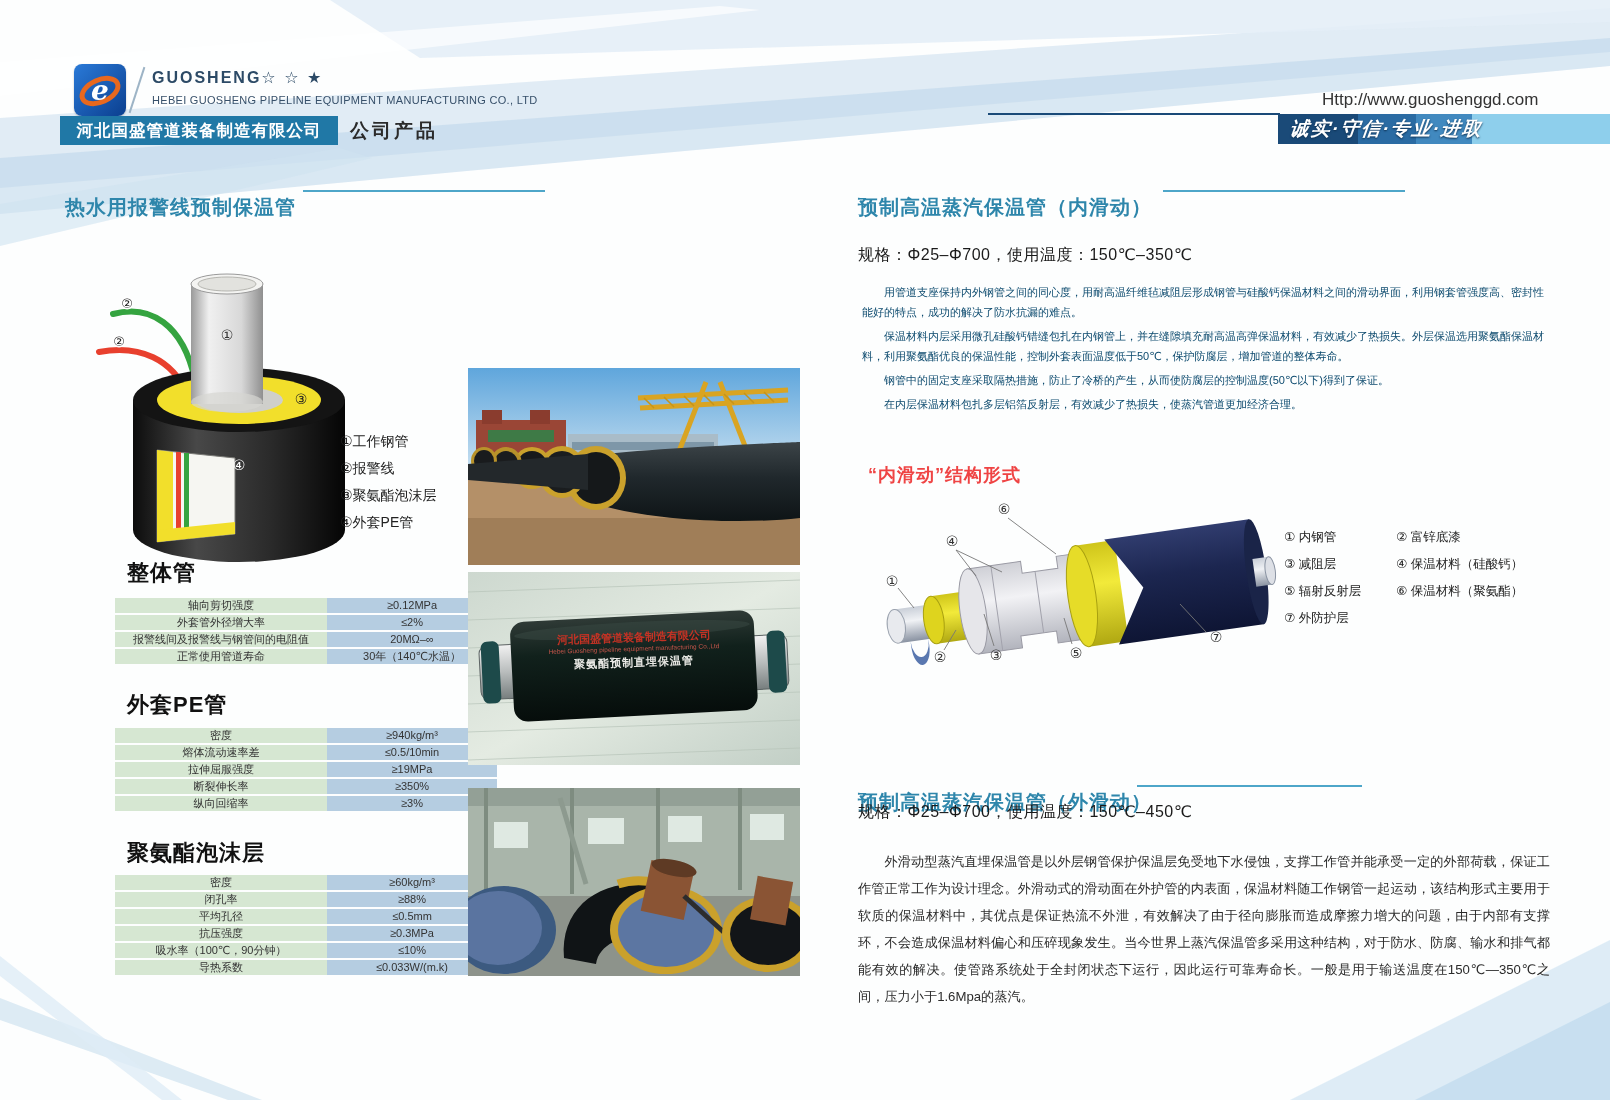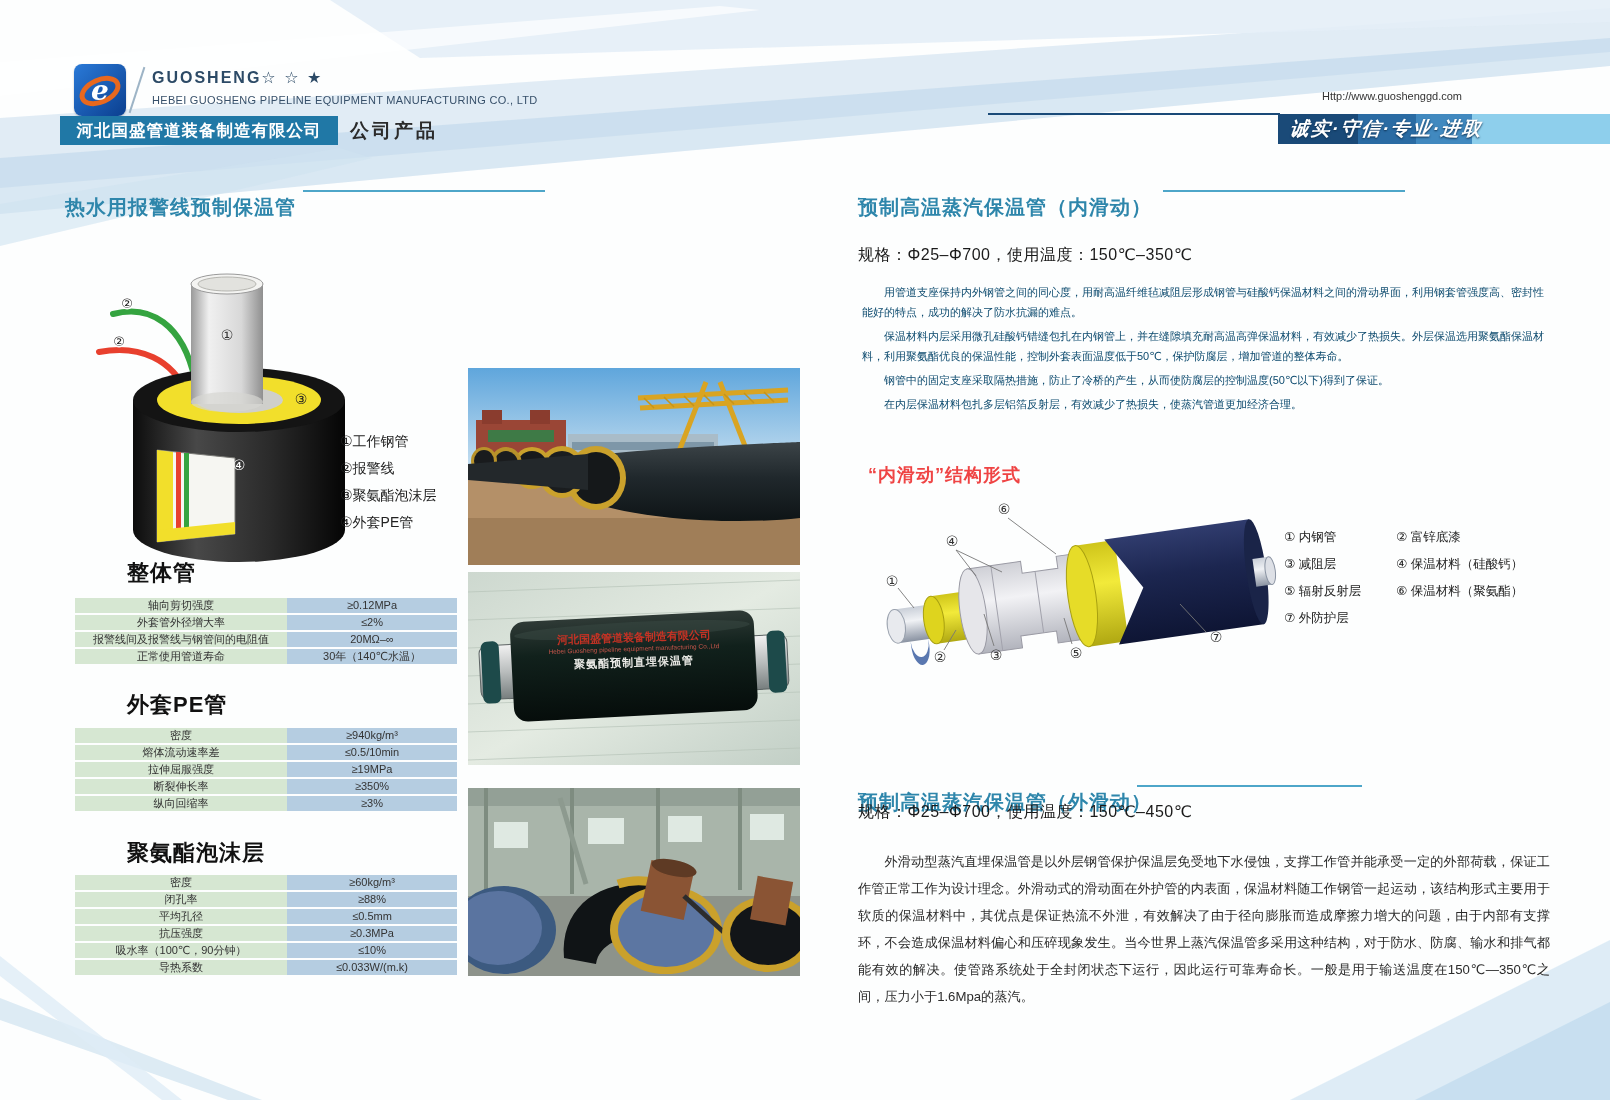--- a/index.html
+++ b/index.html
@@ -10,38 +10,38 @@
 
   
   .logo{left:74px;top:64px;width:52px;height:52px;border-radius:8px;
         background:linear-gradient(135deg,#2a7ad8,#0b3f8f);box-shadow:0 1px 2px rgba(0,0,0,.25);}
   .slash{left:136px;top:66px;width:2px;height:48px;background:#9db4c6;transform:rotate(18deg);}
   .brand{left:152px;top:68px;font-size:16px;font-weight:bold;letter-spacing:2px;color:#2c4a66;}
   .brand-sub{left:152px;top:94px;font-size:11px;color:#37506a;letter-spacing:.3px;}
   .company-bar{left:60px;top:116px;width:278px;height:29px;background:#2078a6;
         color:#fff;font-size:16.5px;font-weight:bold;text-align:center;line-height:29px;letter-spacing:1px;}
   .product-label{left:350px;top:118px;font-size:19px;font-weight:bold;color:#2b2b2b;letter-spacing:3px;}
-  .url{left:1322px;top:90px;font-size:11px;color:#333;}
+  .url{left:1322px;top:90px;font-size:17px;color:#333;}
   .header-line{left:988px;top:113px;width:292px;height:2px;background:#1a4a78;}
   .slogan-bar{left:1278px;top:114px;width:332px;height:30px;display:flex;}
   .slogan-bar .s1{width:80px;background:#1a4a78;}
   .slogan-bar .s2{width:58px;background:#2a6ba3;}
   .slogan-bar .s3{width:56px;background:#4189bf;}
   .slogan-bar .s4{flex:1;background:#8ecfec;}
   .slogan-text{left:1290px;top:114px;width:230px;height:30px;line-height:30px;color:#fff;
         font-size:19px;font-weight:bold;font-style:italic;letter-spacing:2px;
         text-shadow:0 1px 2px #0d2f50;transform:skewX(-6deg);}
 
   
   .sec-title{font-size:20px;font-weight:bold;color:#2e86ab;letter-spacing:1px;margin-top:16px;}
   .title-line{height:2px;background:#4ea6c9;}
 
   
   .tbl-heading{font-size:22px;font-weight:bold;color:#111;letter-spacing:1px;}
-  .spec-table{width:382px;}
+  .spec-table{width:382px;margin-left:40px;}
   .spec-row{display:flex;height:15px;margin-bottom:2px;}
   .spec-row .cl{width:212px;background:#d6e7d2;font-size:11px;line-height:15px;text-align:center;color:#333;}
   .spec-row .cr{flex:1;background:#b5cde1;font-size:11px;line-height:15px;text-align:center;color:#333;}
 
   .diagram-labels div{font-size:14px;line-height:27px;color:#222;}
 
   
   .spec-line{font-size:16px;color:#1a1a1a;font-weight:500;letter-spacing:.5px;}
   .paras{width:690px;}
   .paras p{margin:4px;font-size:11px;line-height:1.82;color:#0c4a6e;text-align:justify;text-indent:2em;}

